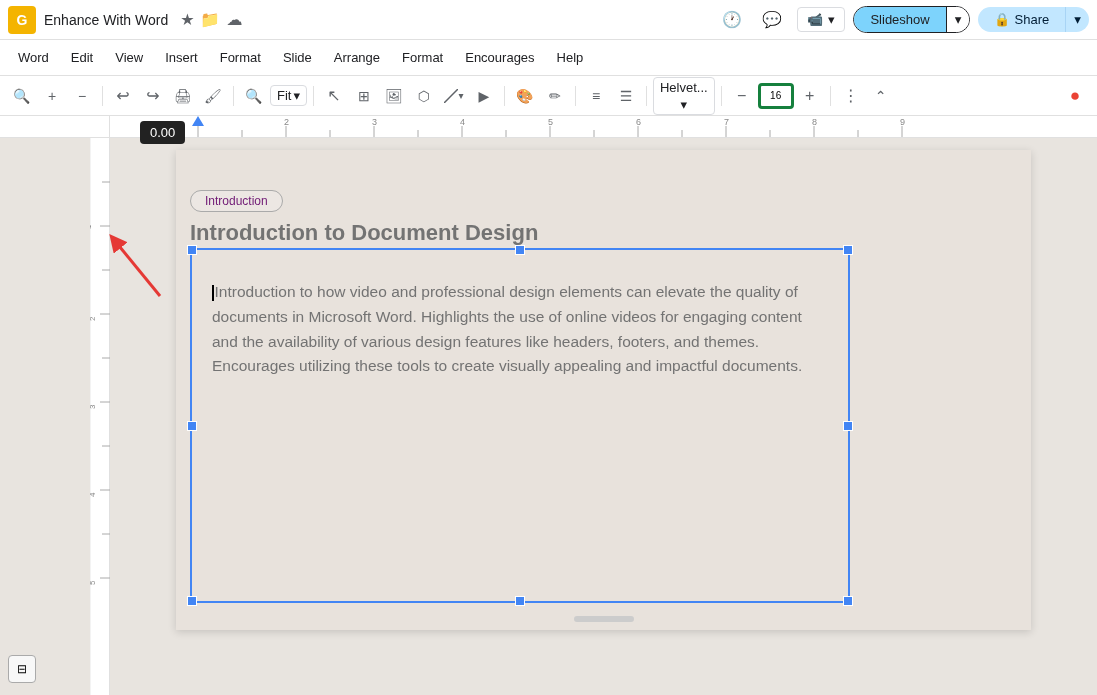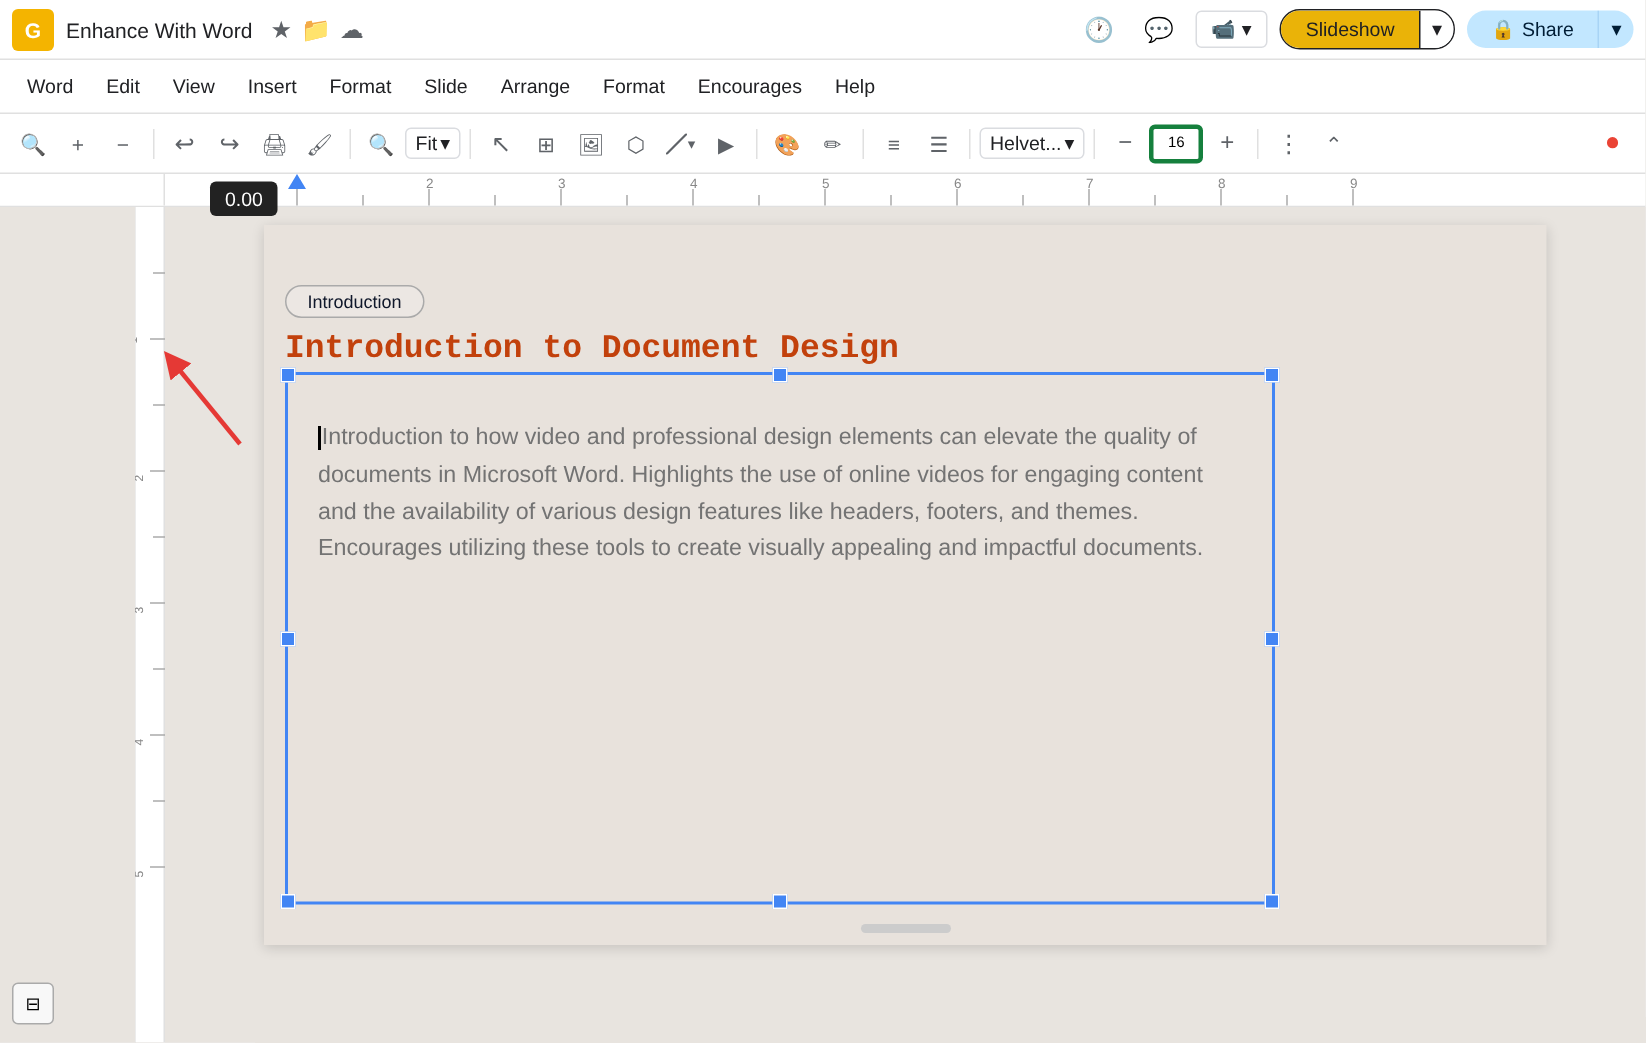--- a/index.html
+++ b/index.html
@@ -41,21 +41,21 @@
     .video-btn {
       display: flex; align-items: center; gap: 4px;
       padding: 4px 10px; border: 1px solid #dadce0; border-radius: 4px;
       background: #fff; font-size: 13px; cursor: pointer; color: #202124;
     }
     .slideshow-group {
       display: flex; align-items: center; border-radius: 20px;
       border: 1.5px solid #202124; overflow: hidden;
     }
     .slideshow-btn {
-      padding: 5px 16px; background: #eab308; border: none;
+      padding: 5px 16px; background: #7dd3fc; border: none;
       font-size: 13px; font-weight: 500; cursor: pointer; color: #202124;
     }
     .slideshow-dropdown {
       padding: 5px 8px; background: #fff; border: none; border-left: 1.5px solid #202124;
       cursor: pointer; color: #202124;
     }
     .share-group {
       display: flex; align-items: center; border-radius: 20px;
       background: #c2e7ff; overflow: hidden;
     }
@@ -106,21 +106,21 @@
     .tb-sep { width: 1px; height: 20px; background: #e0e0e0; margin: 0 4px; }
     .tb-fit {
       display: flex; align-items: center; gap: 2px;
       padding: 2px 6px; border: 1px solid #dadce0; border-radius: 4px;
       font-size: 13px; cursor: pointer; color: #202124; background: #fff;
     }
     .font-select {
       display: flex; align-items: center; gap: 2px;
       padding: 2px 6px; border: 1px solid #dadce0; border-radius: 4px;
       font-size: 13px; cursor: pointer; color: #202124; background: #fff;
-      max-width: 80px; overflow: hidden;
+      max-width: 80px; overflow: hidden; flex-direction: column;
     }
     .font-size-ctrl {
       display: flex; align-items: center; gap: 2px;
     }
     .font-size-box {
       width: 36px; height: 26px; border: 3px solid #15803d; border-radius: 4px;
       text-align: center; font-size: 10px; display: flex; align-items: center; justify-content: center;
     }
 
     
@@ -225,31 +225,31 @@
 
     
     .slide-label-pill {
       position: absolute;
       top: 40px;
       left: 14px;
       border: 1px solid #aaa;
       border-radius: 20px;
       padding: 3px 14px;
       font-size: 12px;
-      color: #0f172a;
+      color: #701a75;
       background: rgba(255,255,255,0.2);
     }
     .slide-heading {
       position: absolute;
       top: 70px;
       left: 14px;
       font-size: 22px;
       font-weight: 700;
-      color: #c2410c;
-      font-family: Liberation Mono, monospace;
+      color: #737373;
+      font-family: Liberation Sans, sans-serif;
     }
 
     
     .text-box-wrapper {
       position: absolute;
       top: 98px;
       left: 14px;
       width: 660px;
       height: 355px;
     }

